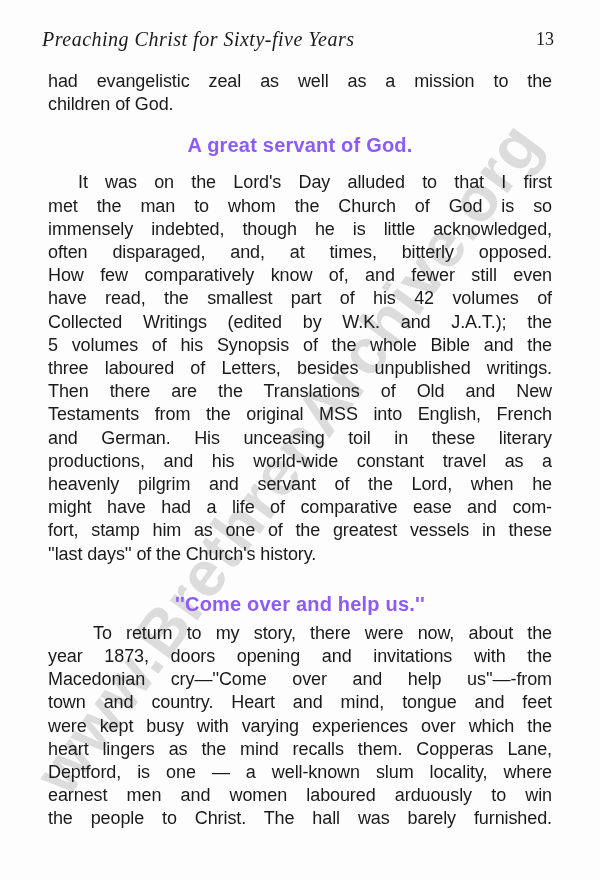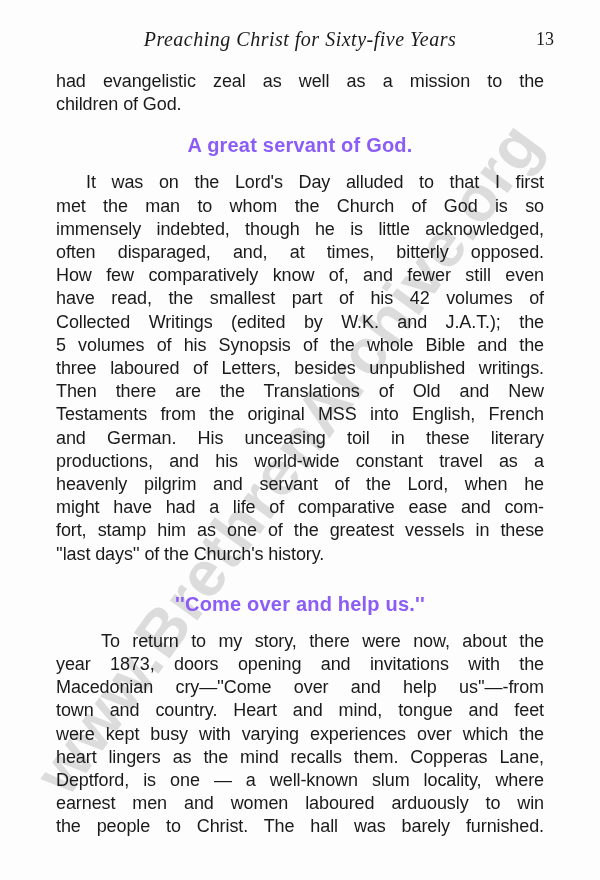--- a/index.html
+++ b/index.html
@@ -36,38 +36,38 @@
   }
   .running-header {
     position: relative;
     height: 26px;
     font-family: "Liberation Serif", serif;
     font-style: italic;
     font-size: 20px;
     line-height: 26px;
   }
   .running-title {
-    text-align: center;
+    text-align: left;
     letter-spacing: 0.5px;
   }
   .page-number {
     position: absolute;
     right: 4px;
     top: 0;
     font-style: normal;
     font-family: "Liberation Serif", serif;
     font-size: 18px;
   }
   .body-text {
     margin-top: 18px;
     font-size: 18px;
     line-height: 23.2px;
     letter-spacing: -0.1px;
   }
-  .paragraph { margin: 14px; }
+  .paragraph { margin: 6px; }
   .line {
     text-align: justify;
     text-align-last: justify;
     white-space: normal;
   }
   .line.last {
     text-align-last: left;
   }
   .heading {
     text-align: center;

